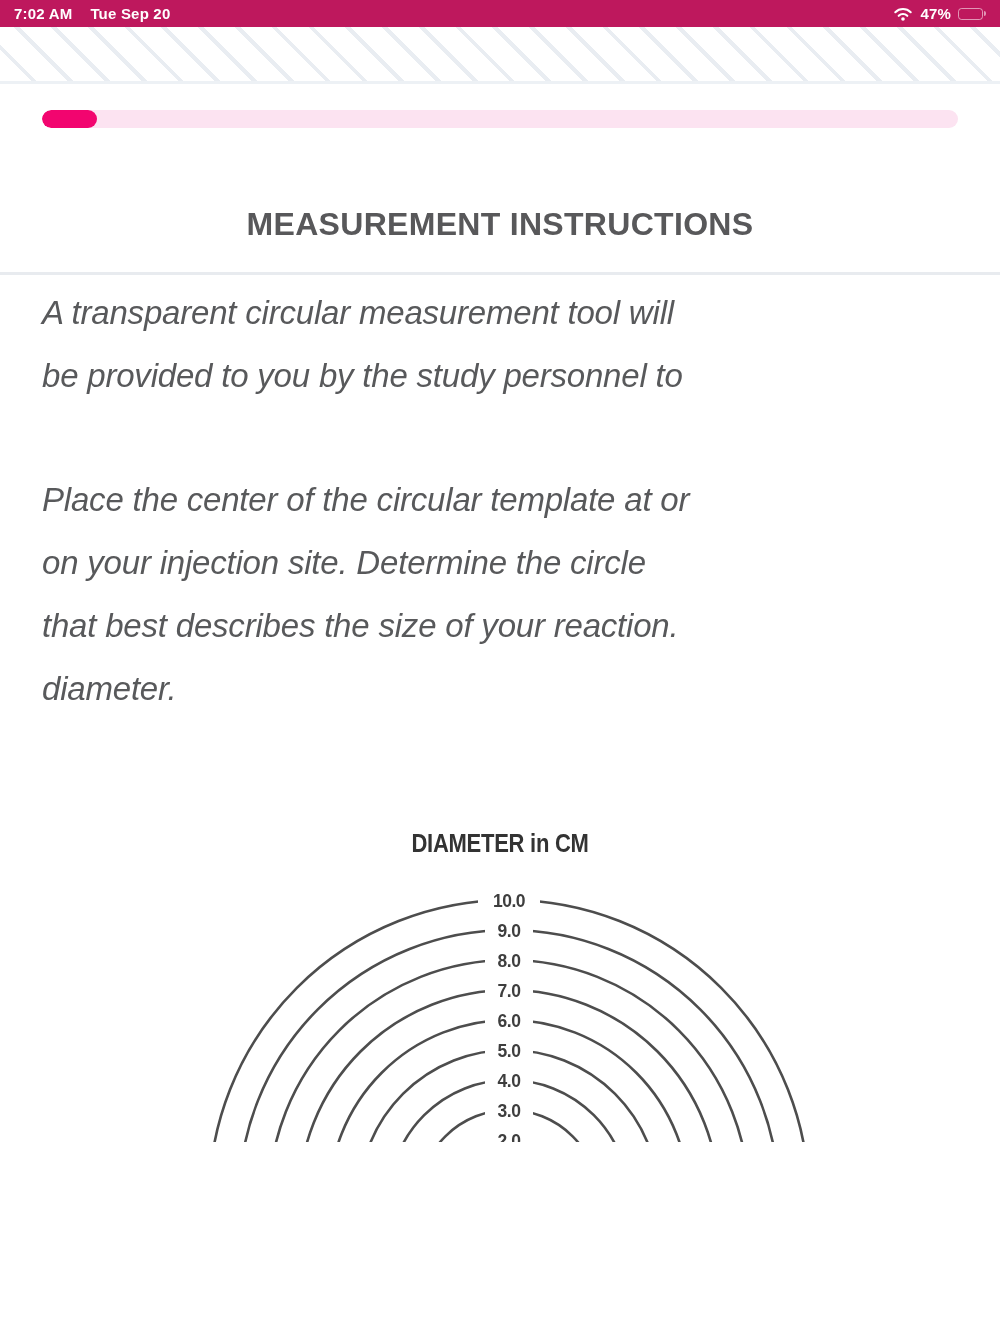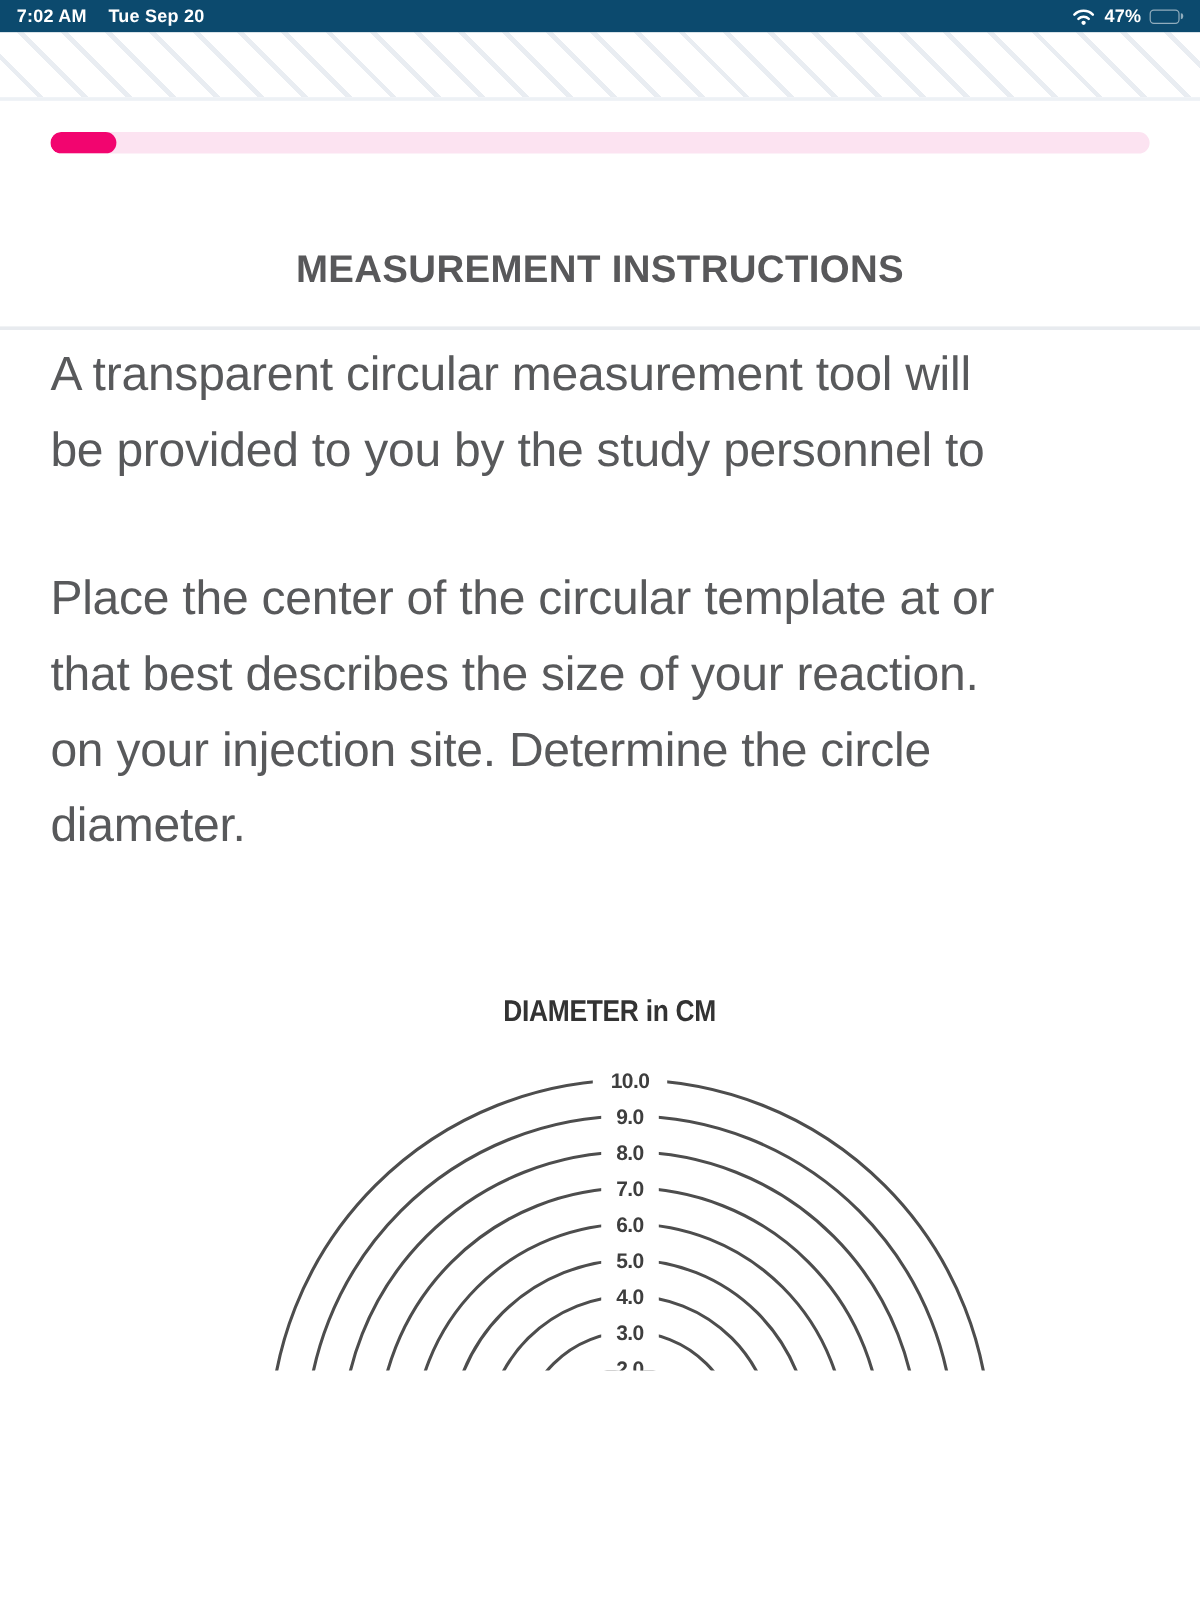--- a/index.html
+++ b/index.html
@@ -2,21 +2,21 @@
 <html><head>
 <meta charset="utf-8">
 <style>
   html,body{margin:0;padding:0;}
   body{
     width:1000px;height:1334px;overflow:hidden;background:#ffffff;
     font-family:"Liberation Sans", sans-serif;position:relative;
   }
   
   .status-bar{
-    height:27px;background:#0c4a6e;color:#ffffff;
+    height:27px;background:#be185d;color:#ffffff;
     display:flex;align-items:center;justify-content:space-between;
     padding:0 14px;font-size:15px;font-weight:600;letter-spacing:.2px;
   }
   .status-left{display:flex;align-items:center;gap:18px;}
   .status-right{display:flex;align-items:center;gap:7px;}
   .wifi-icon svg{display:block;}
   .battery{display:flex;align-items:center;}
   .battery-body{
     width:25px;height:12px;border:1px solid rgba(255,255,255,.55);
     border-radius:3.5px;padding:1px;box-sizing:border-box;
@@ -42,24 +42,24 @@
     margin-top:82px;text-align:center;
     font-size:32px;font-weight:bold;color:#58585A;letter-spacing:.3px;
     line-height:28px;
   }
   .divider{margin-top:34px;height:3px;background:#E8EBEF;}
   
   .content{padding:0 42px;color:#58595B;}
   .para{margin-top:6px;}
   .para + .para{margin-top:61px;}
   .para .line{
-    font-size:40px;line-height:63px;white-space:nowrap;letter-spacing:-.2px;
+    font-size:33px;line-height:63px;white-space:nowrap;letter-spacing:-.2px;font-style:italic;
   }
   
-  .diagram{margin-top:108px;margin-left:16px;}
+  .diagram{margin-top:108px;}
   .diagram-title{
     text-align:center;font-size:25px;font-weight:bold;color:#333333;
     line-height:30px;transform:scaleX(.88);letter-spacing:-.3px;
   }
   .diagram svg{display:block;margin-top:8px;}
 </style>
 </head>
 <body>
 
 <div class="status-bar">
@@ -96,22 +96,22 @@
 
 <div class="content">
   <div class="para">
 
   <div class="line">A transparent circular measurement tool will</div>
       <div class="line">be provided to you by the study personnel to</div>
     </div>
   <div class="para">
 
   <div class="line">Place the center of the circular template at or</div>
+      <div class="line">on your injection site. Determine the circle</div>
       <div class="line">that best describes the size of your reaction.</div>
-      <div class="line">on your injection site. Determine the circle</div>
       <div class="line">diameter.</div>
     </div>
 </div>
 
 <div class="diagram">
   <div class="diagram-title">DIAMETER in CM</div>
   <svg xmlns="http://www.w3.org/2000/svg" width="1000" height="276" viewBox="0 0 1000 276">
       <circle cx="509" cy="334" r="30" fill="none" stroke="#4D4D4D" stroke-width="2.6"></circle>
       <circle cx="509" cy="334" r="60" fill="none" stroke="#4D4D4D" stroke-width="2.6"></circle>
       <circle cx="509" cy="334" r="90" fill="none" stroke="#4D4D4D" stroke-width="2.6"></circle>

